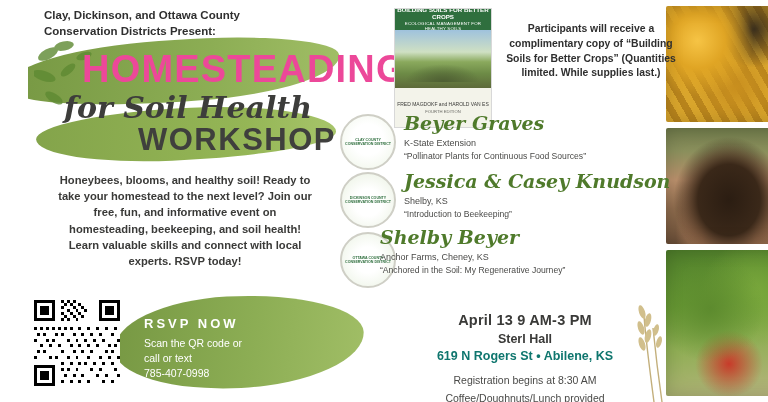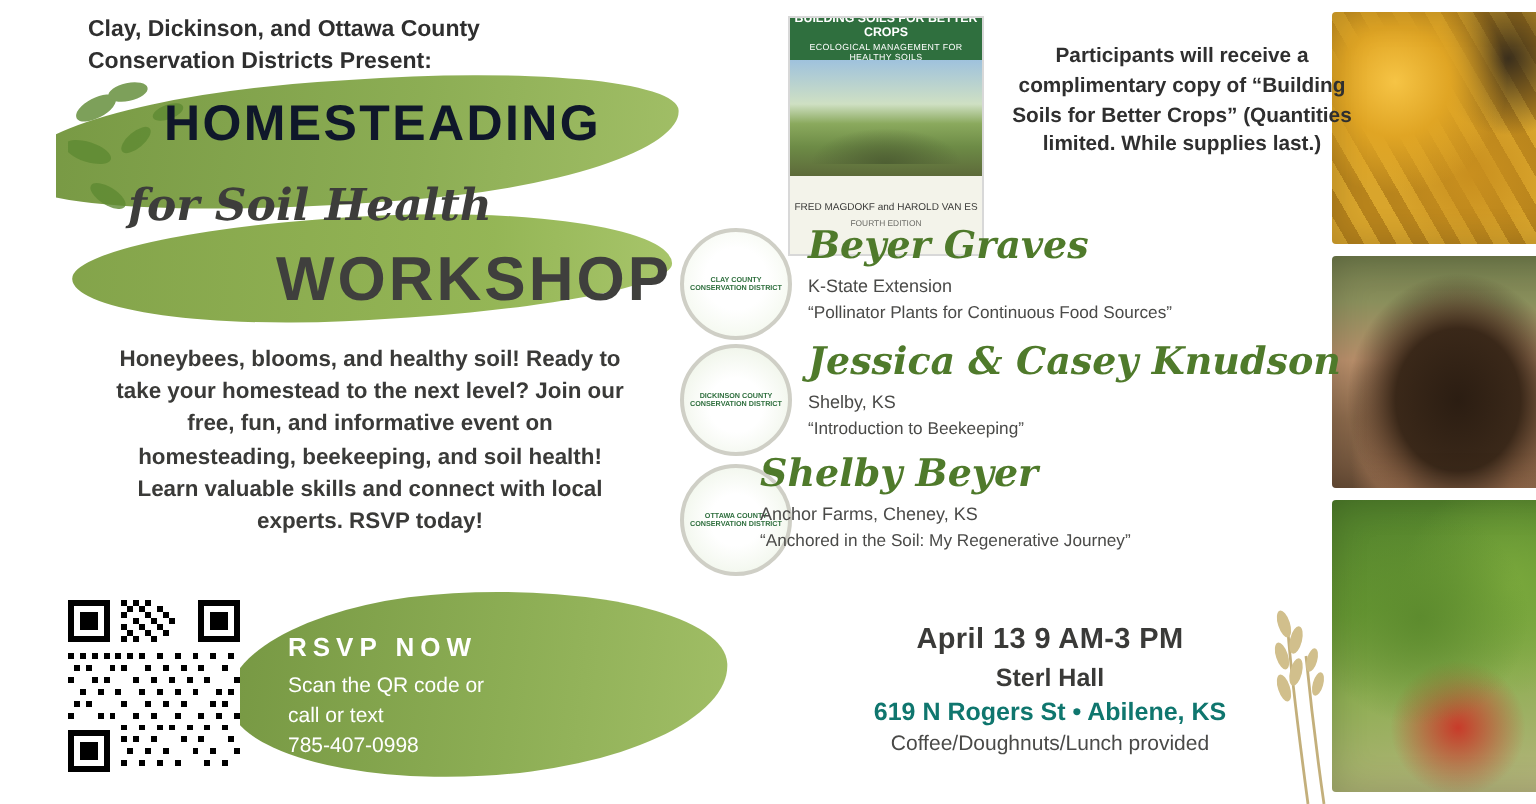--- a/index.html
+++ b/index.html
@@ -27,27 +27,27 @@
 
   
   .sponsor{
     position:absolute;left:16px;top:8px;width:330px;
     font-weight:bold;font-size:11.5px;line-height:1.35;color:#2f2f2f;
     z-index:5;
   }
   .title-home{
     position:absolute;left:54px;top:48px;z-index:6;
     font-family:"Liberation Sans", sans-serif;
-    font-weight:bold;font-size:25px;letter-spacing:1.2px;
-    color:#0f172a;white-space:nowrap;
+    font-weight:bold;font-size:38px;letter-spacing:1.2px;
+    color:#ec4899;white-space:nowrap;
   }
   .title-script{
     position:absolute;left:36px;top:90px;z-index:6;
     font-family:"DejaVu Serif", serif;
-    font-style:italic;font-weight:bold;font-size:22px;color:#3d3d3b;
+    font-style:italic;font-weight:bold;font-size:30px;color:#3d3d3b;
     white-space:nowrap;
   }
   .title-work{
     position:absolute;left:110px;top:122px;z-index:6;
     font-weight:bold;font-size:31px;letter-spacing:1.5px;color:#3f3f3d;
     white-space:nowrap;
   }
   .blurb{
     position:absolute;left:26px;top:172px;width:262px;z-index:6;
     font-weight:bold;font-size:11.2px;line-height:1.45;color:#3a3a38;text-align:center;
@@ -340,20 +340,21 @@
   <div class="speaker sp3">
     <div class="sp-name">Shelby Beyer</div>
     <div class="sp-org">Anchor Farms, Cheney, KS</div>
     <div class="sp-talk">“Anchored in the Soil: My Regenerative Journey”</div>
   </div>
 
   <div class="details">
     <div class="det-line1">April 13 9 AM-3 PM</div>
     <div class="det-line2">Sterl Hall</div>
     <div class="det-line3">619 N Rogers St • Abilene, KS</div>
+    <div class="det-small">Registration begins at 8:30 AM</div>
     <div class="det-small" style="margin-top:2px">Coffee/Doughnuts/Lunch provided</div>
   </div>
 
   <div class="photo ph-bees"></div>
   <div class="photo ph-soil"></div>
   <div class="photo ph-veg"></div>
 
   <svg class="wheat" viewBox="0 0 46 120">
     <g stroke="#b9a265" stroke-width="1.4" fill="none">
       <path d="M30 120 C26 90 22 60 20 34"></path>

